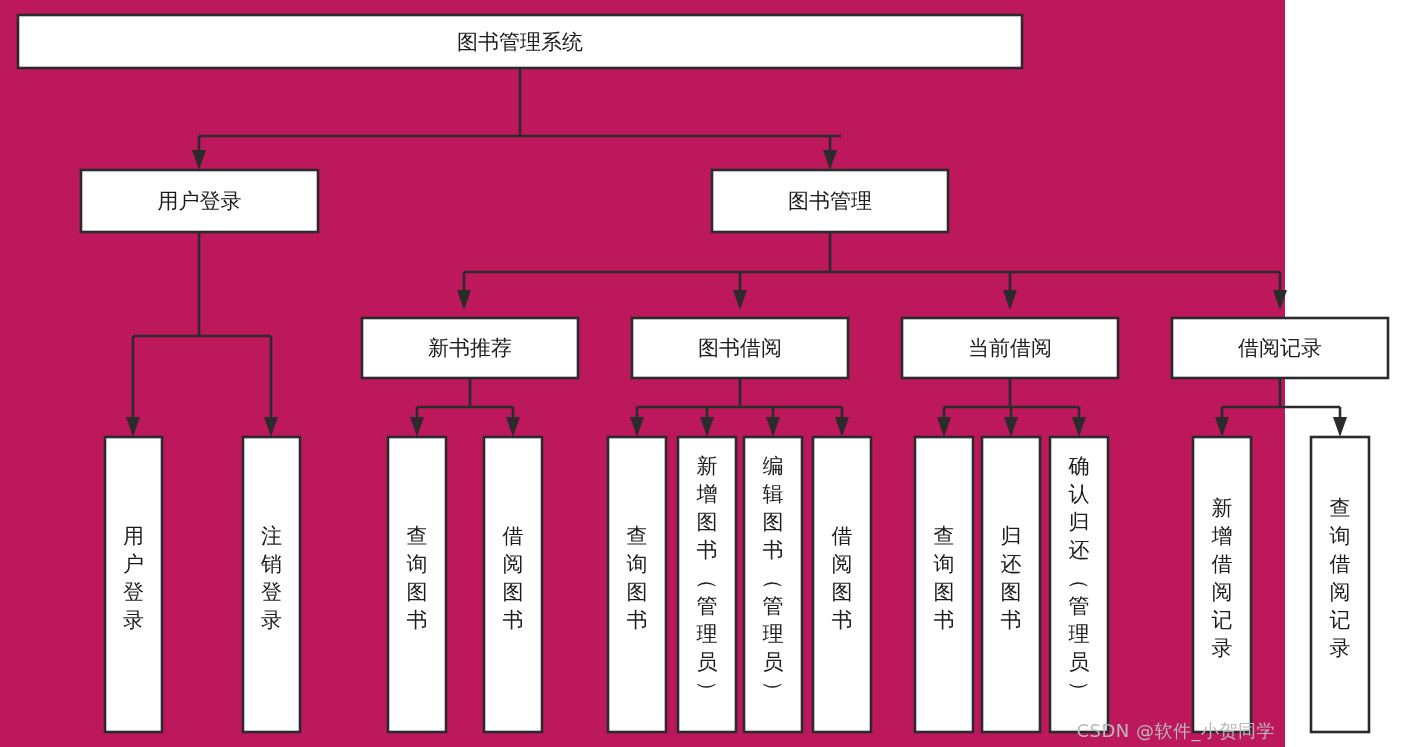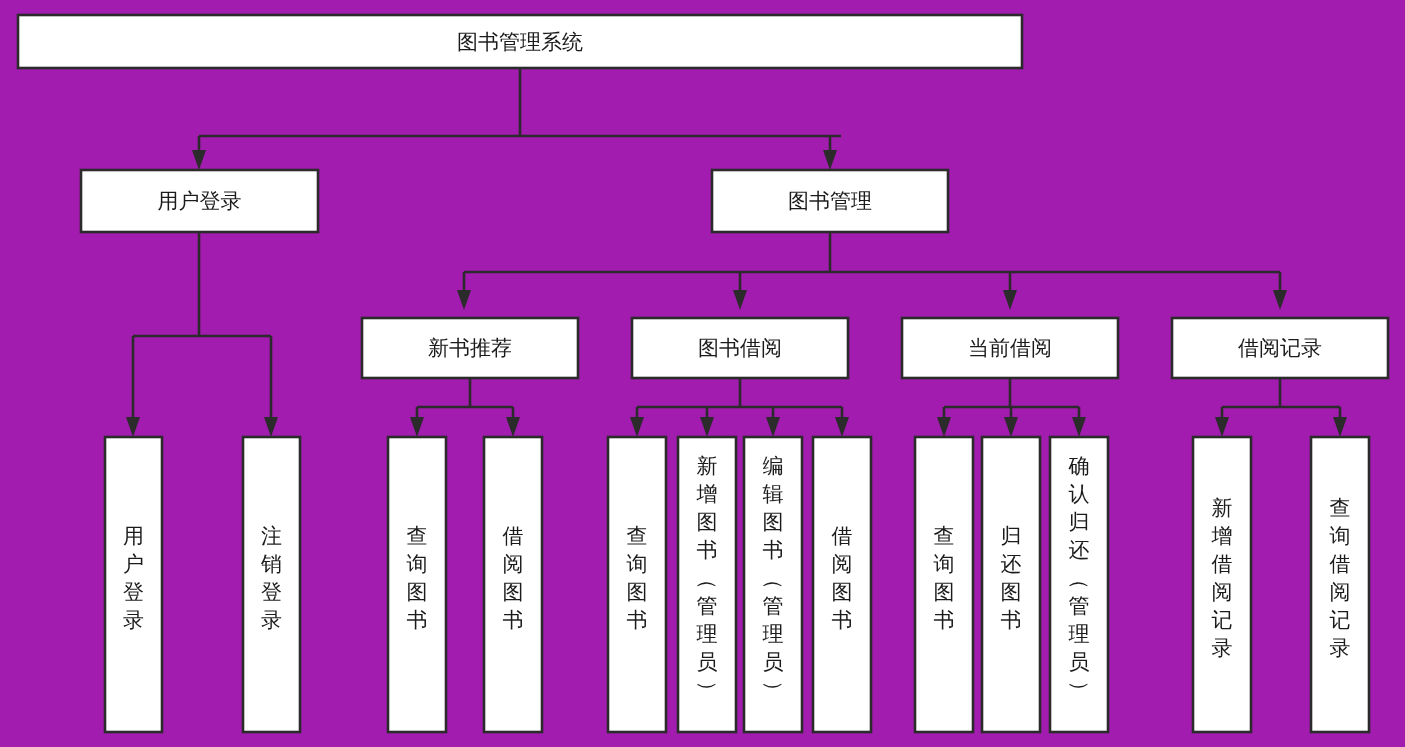--- a/index.html
+++ b/index.html
@@ -8,23 +8,23 @@
     background: #ffffff;
   }
   body {
     width: 1405px;
     height: 747px;
     font-family: "DejaVu Sans", "Liberation Sans", sans-serif;
     overflow: hidden;
   }
   #diagram-root {
     position: relative;
-    width: 1405px;
+    width: 1285px;
     height: 747px;
-    background: #a21caf;
+    background: #be185d;
   }
   svg#tree-svg {
     position: absolute;
     left: 0;
     top: 0;
     width: 1405px;
     height: 747px;
     display: block;
   }
   .node-box {
@@ -320,14 +320,15 @@
           <text class="vchar" x="1340" y="543">询</text>
           <text class="vchar" x="1340" y="571">借</text>
           <text class="vchar" x="1340" y="599">阅</text>
           <text class="vchar" x="1340" y="627">记</text>
           <text class="vchar" x="1340" y="655">录</text>
         </g>
     </g>
 
   </svg>
 
+  <div class="watermark-text">CSDN @软件_小贺同学</div>
 
 </div>
 
 </body></html>

